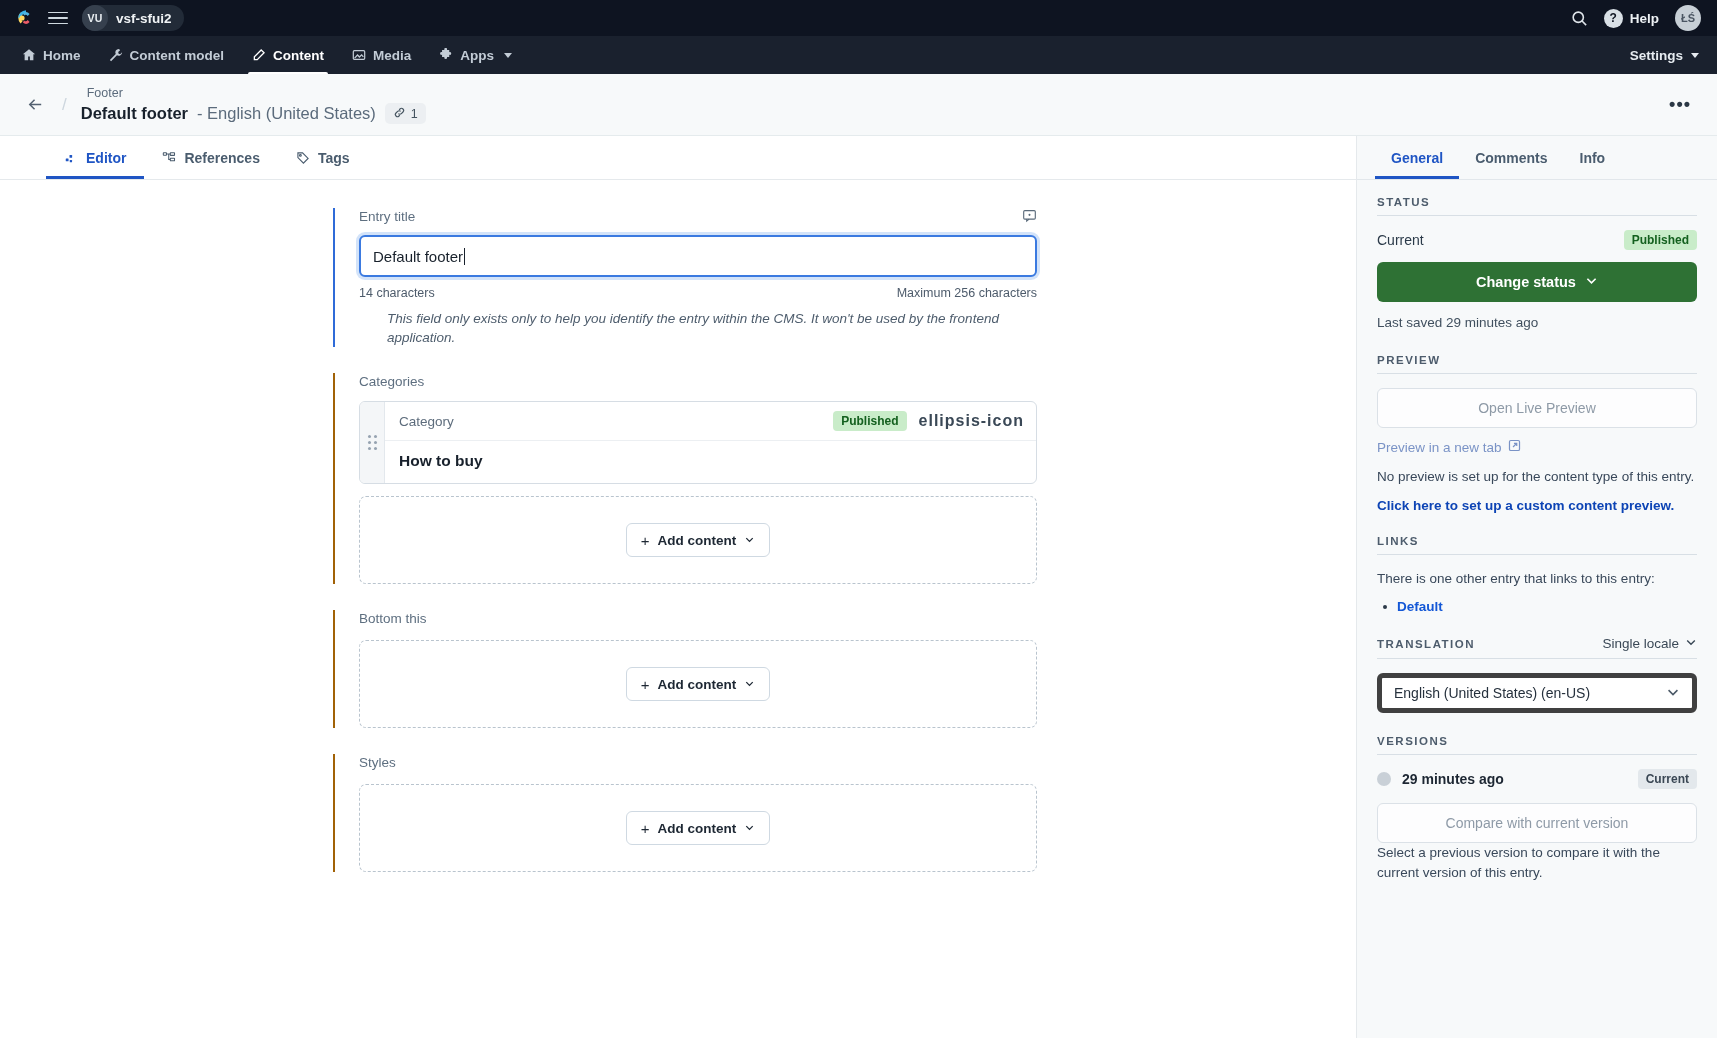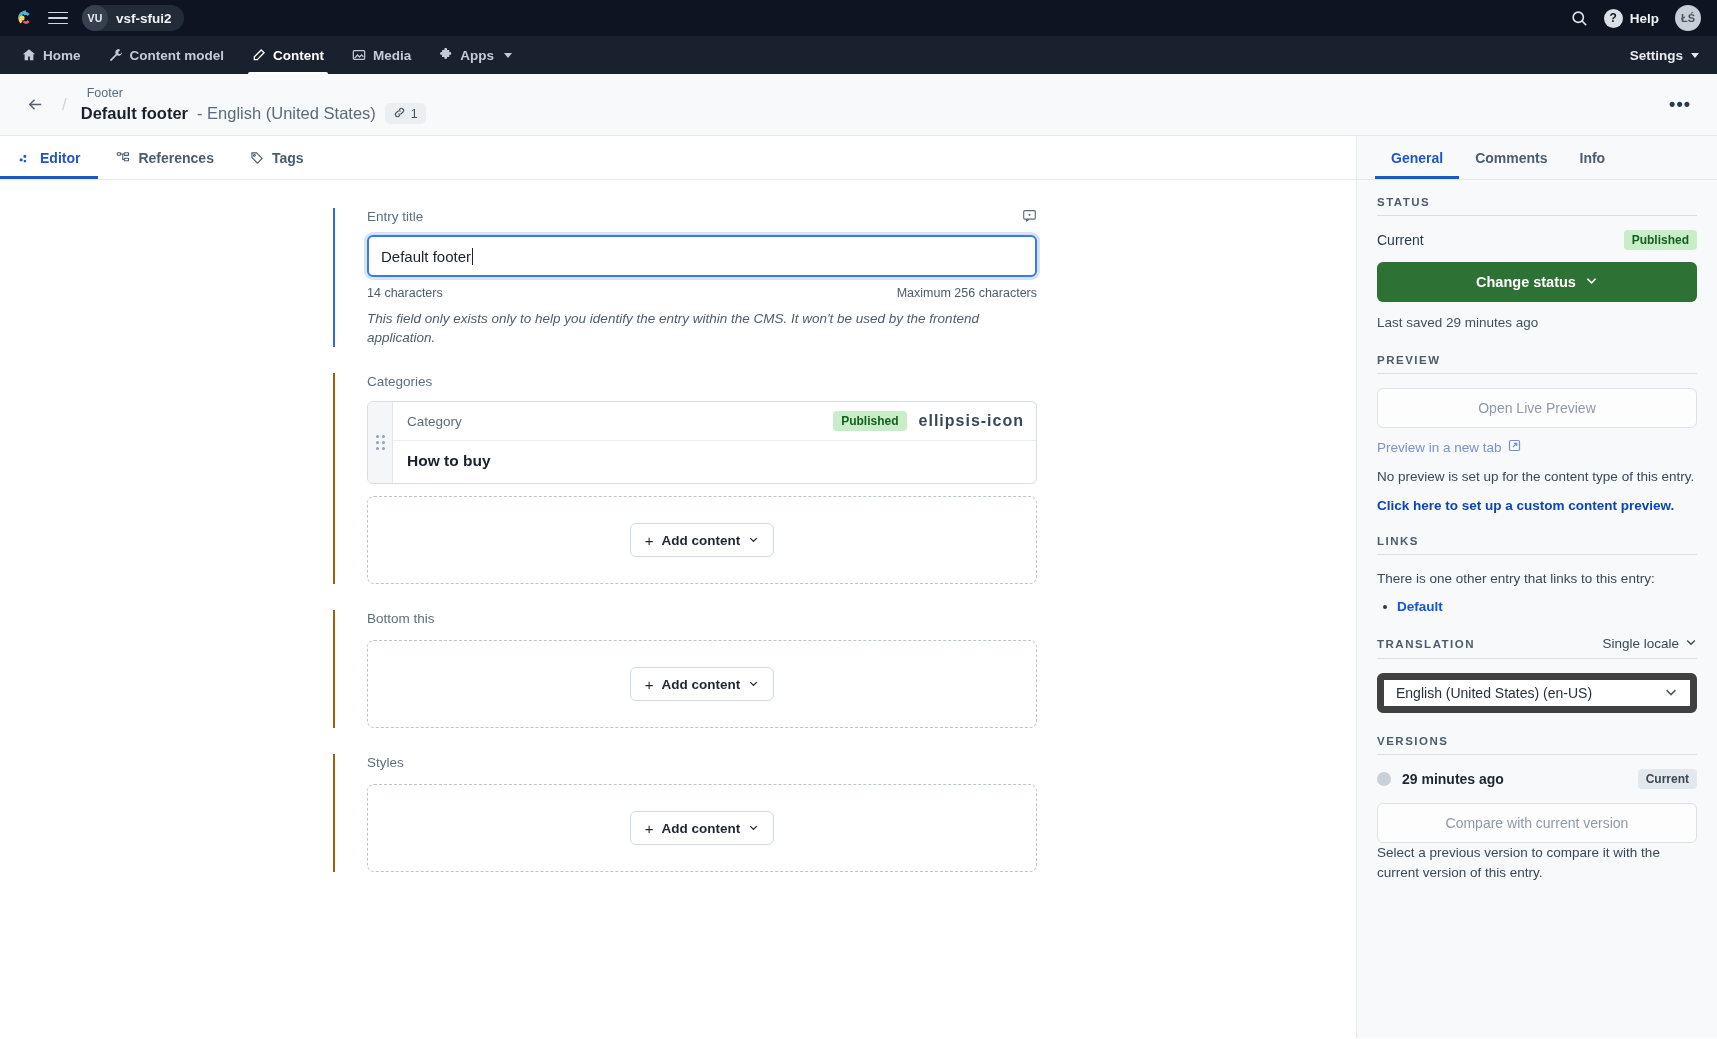--- a/index.html
+++ b/index.html
@@ -137,20 +137,21 @@
     background: #ffffff;
     position: relative;
     border-right: 1px solid #e5e9ec;
     overflow: hidden;
   }
 
   
   .tabs {
     height: 44px;
     display: flex; align-items: stretch;
+    padding-left: 46px;
     border-bottom: 1px solid #e5e9ec;
     background: #fff;
   }
   .tab {
     display:flex; align-items:center; gap: 8px;
     padding: 0 18px;
     font-size: 14px; font-weight: 700; color: #4a5c6e;
     cursor: pointer; position: relative;
   }
   .tab.active { color: #1f55c4; }
@@ -163,21 +164,21 @@
   
   .form-area {
     padding: 28px 0 0 0;
     height: calc(100% - 44px);
     overflow-y: auto;
   }
   .field-group {
     width: 704px;
     margin: 0 auto 0 333px;
     border-left: 2px solid #a16207;
-    padding-left: 32px;
+    padding-left: 24px;
     position: relative;
     margin-bottom: 26px;
   }
   .field-group.focused { border-left-color: #2f6bd8; }
   .field-label-row { display: flex; align-items: flex-start; }
   .field-label { font-size: 13.5px; color: #5e6f80; line-height: 18px; }
   .field-note-icon { margin-left: auto; color: #5a6a7a; cursor: pointer; }
 
   .text-input {
     width: 100%;
@@ -200,21 +201,21 @@
     vertical-align: -3px;
   }
   .helper-row {
     display:flex; justify-content: space-between;
     font-size: 12.5px; color: #4d5b6b;
     margin-top: 9px;
   }
   .field-hint {
     margin-top: 9px;
     font-size: 13.5px; font-style: italic; color: #4e5d6d;
-    line-height: 19px; max-width: 660px;
+    line-height: 19px; max-width: 660px; margin-left: 28px;
   }
 
   
   .entry-card {
     margin-top: 10px;
     border: 1px solid #d6dde4;
     border-radius: 6px;
     display: flex;
     background: #fff;
     overflow: hidden;
@@ -325,21 +326,21 @@
     display:flex; align-items:center; gap:6px;
     color: #7a93c6; font-size: 13.5px; margin-top: 11px; cursor: pointer;
   }
   .sb-text { font-size: 13.5px; color: #39485a; line-height: 19px; margin-top: 12px; }
   .sb-link-strong { font-size: 13.5px; color: #0d44b5; font-weight: 700; margin-top: 12px; display:block; cursor:pointer; }
   .sb-bullet { margin: 11px 0 0 6px; display:flex; align-items:center; gap: 10px; }
   .sb-bullet .dot { width:4px; height:4px; background:#2c3a49; border-radius:50%; display:block; }
   .sb-bullet a { color: #1357d6; font-size: 13.5px; font-weight: 700; text-decoration: none; cursor: pointer; }
   .select-box {
     width: 100%; height: 40px;
-    border: 7px solid #404040; border-radius: 6px;
+    border: 5px solid #404040; border-radius: 6px;
     background: #fff;
     display:flex; align-items:center;
     padding: 0 12px;
     font-size: 14px; color: #26313d;
     cursor: pointer; margin-top: 2px;
   }
   .select-box .chev { margin-left: auto; color: #4a5866; }
   .version-row { display:flex; align-items:center; margin-bottom: 14px; }
   .version-dot { width: 14px; height: 14px; border-radius: 50%; background: #c9d0d7; margin-right: 11px; flex:none; }
   .version-time { font-size: 14px; font-weight: 700; color: #1d2733; }

